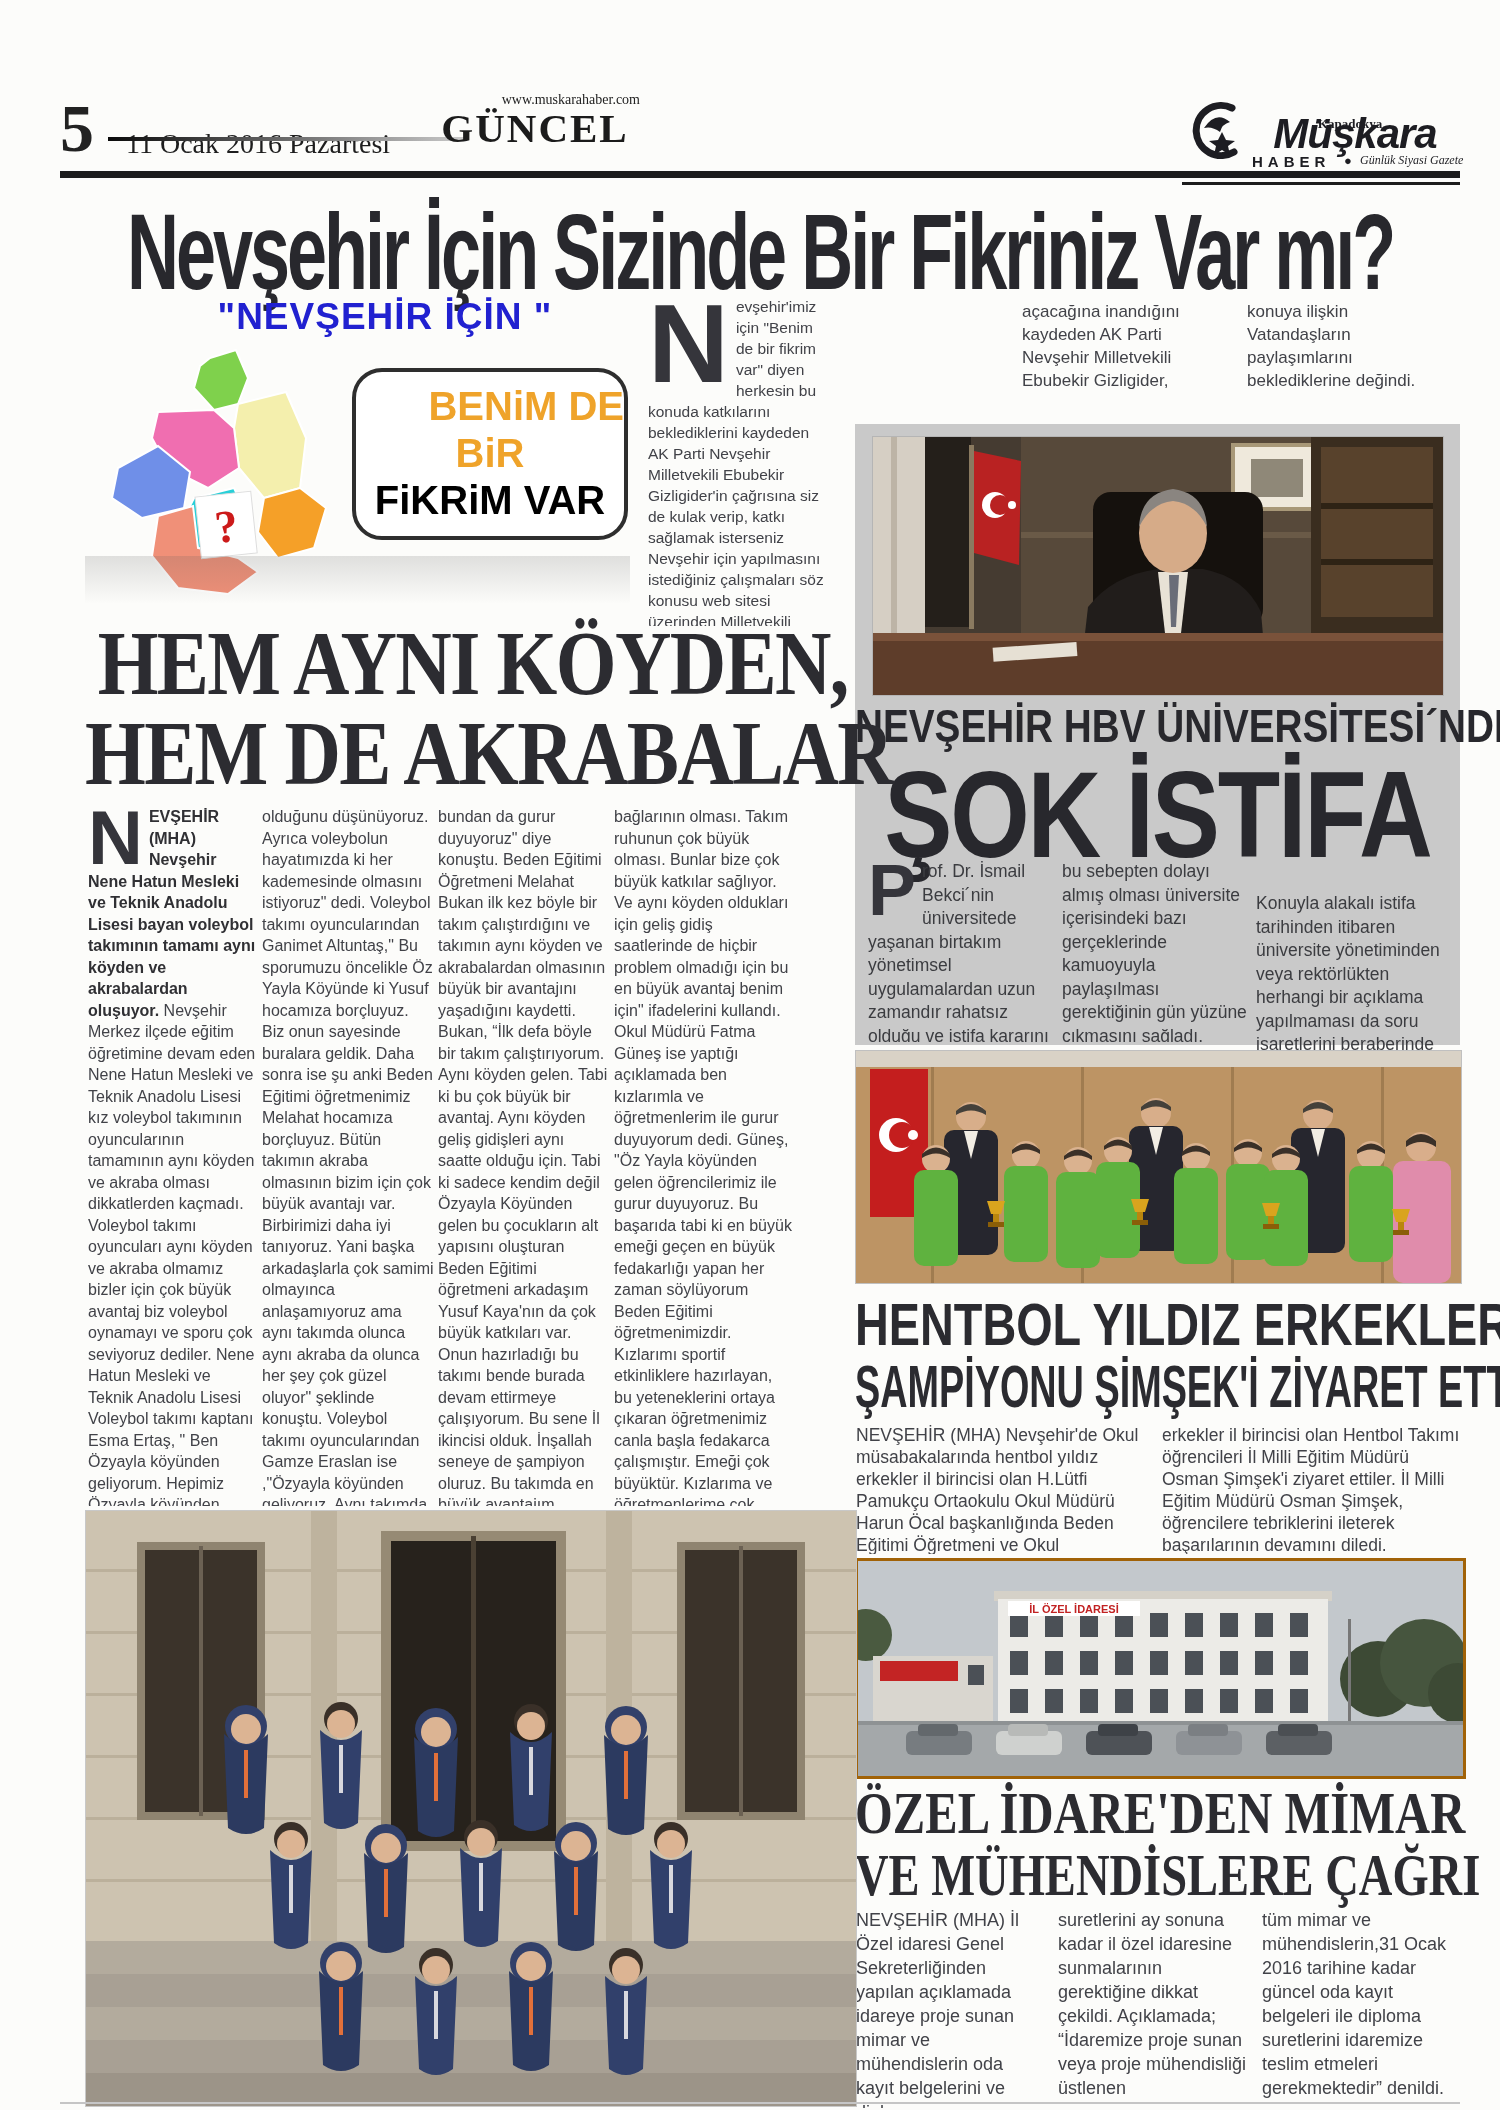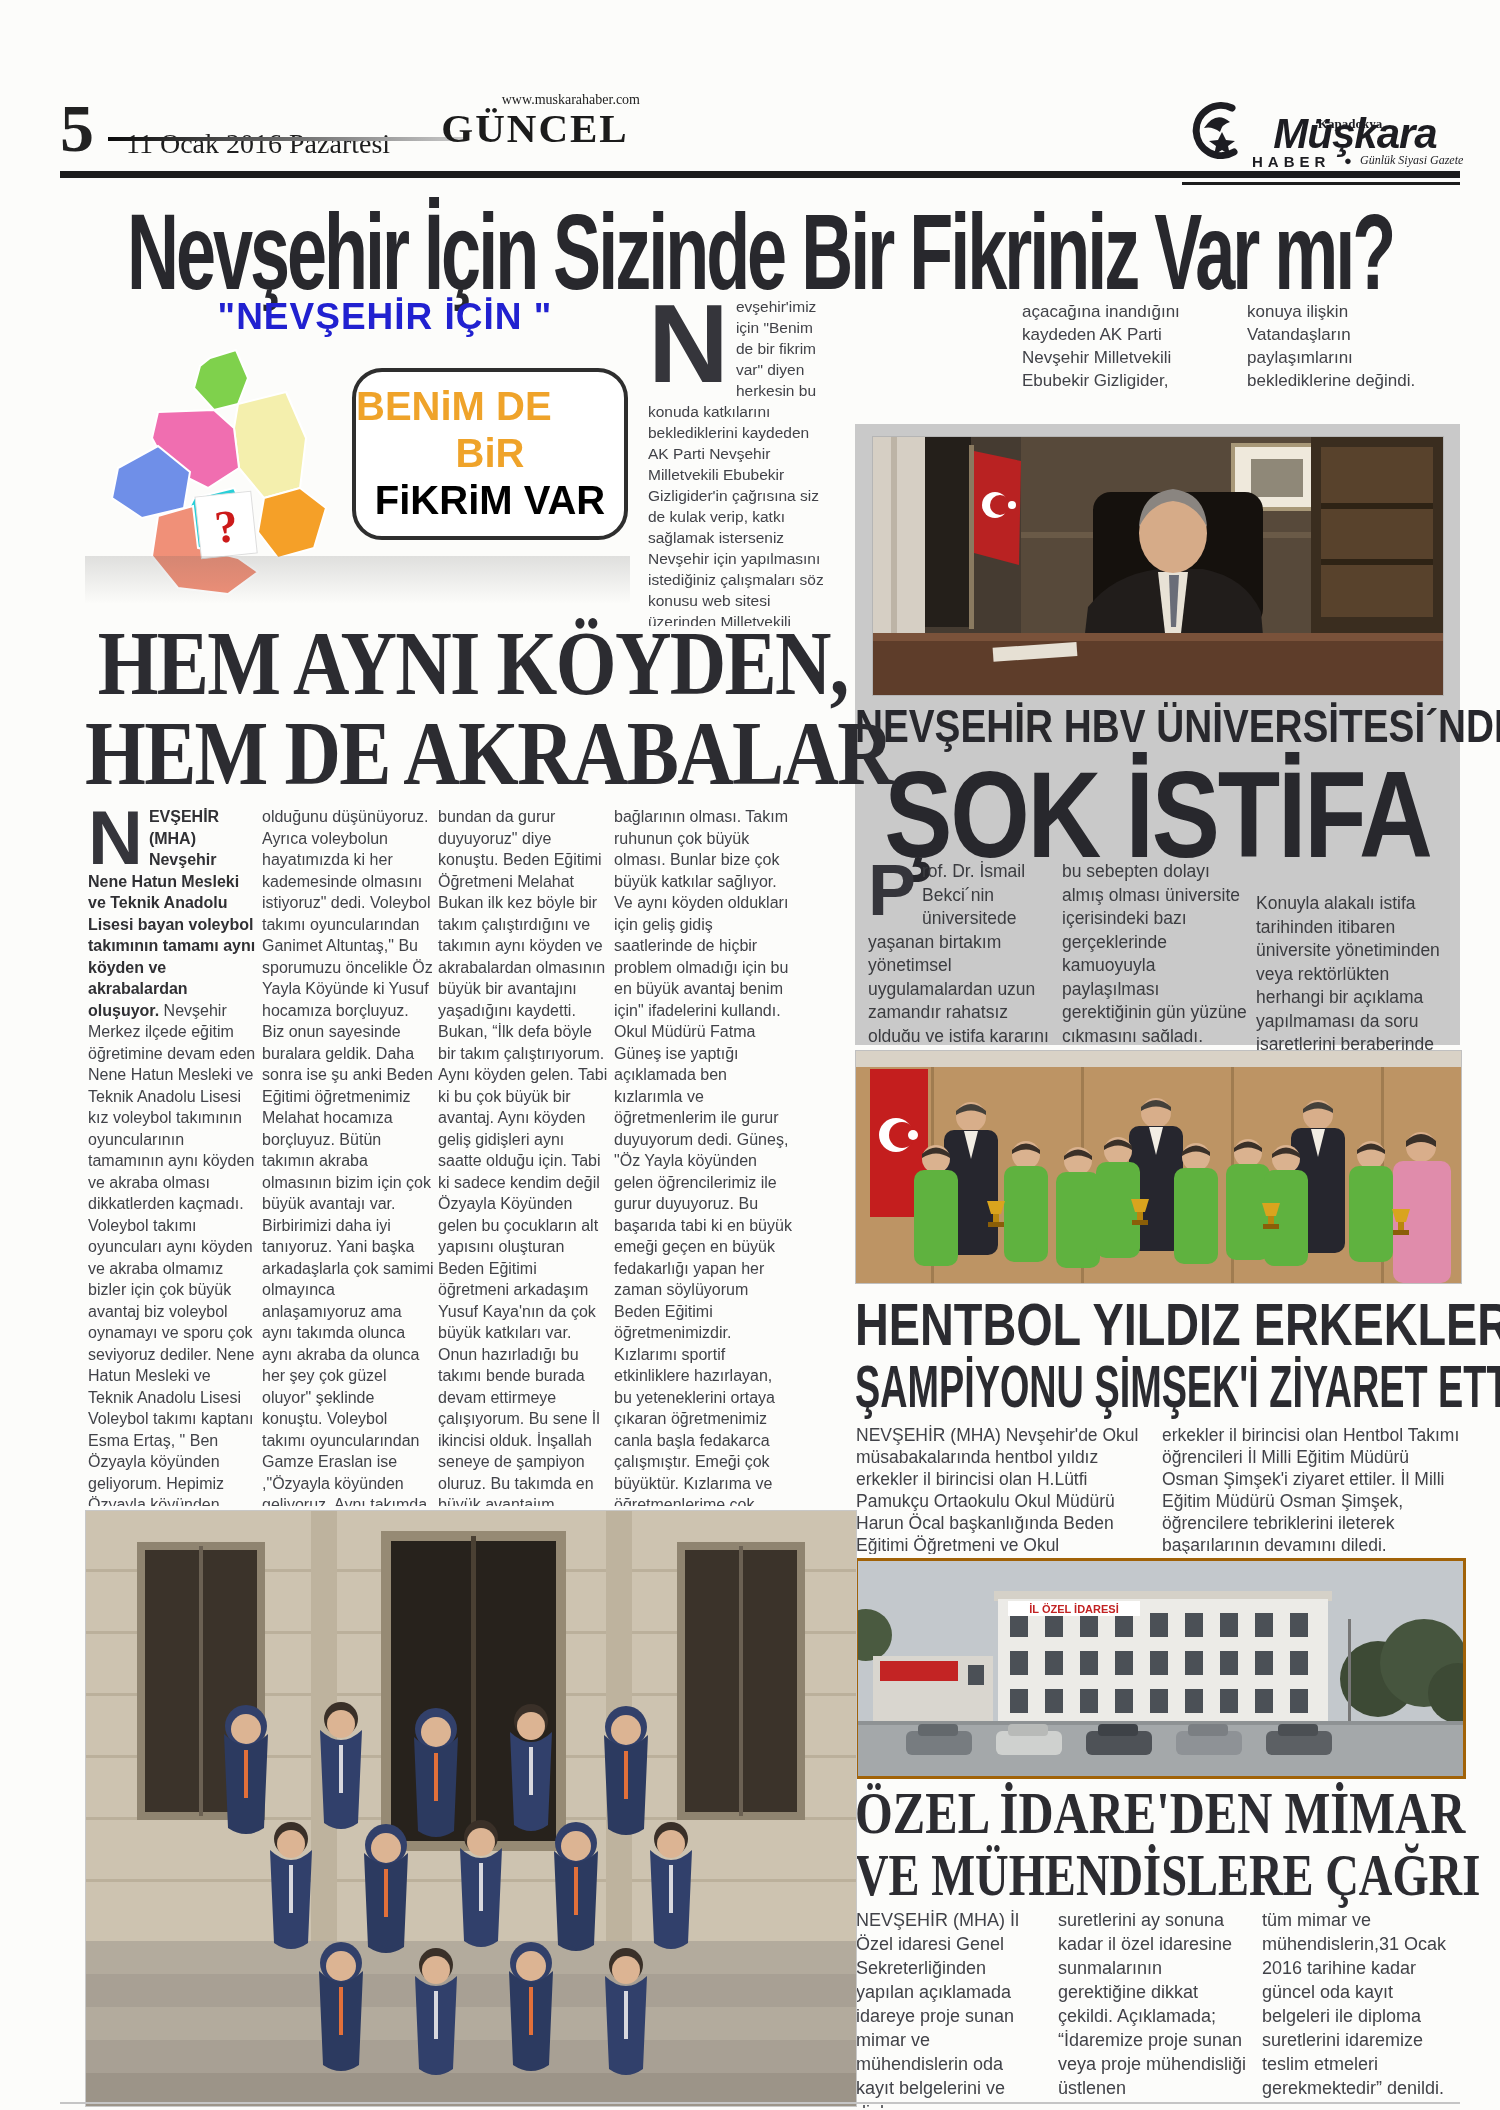--- a/index.html
+++ b/index.html
@@ -62,21 +62,21 @@
     <polygon points="96,152 136,142 152,176 136,206 100,202 84,176" fill="#28cfd8" stroke="#fff" stroke-width="2"></polygon>
     <polygon points="166,152 202,142 228,162 216,202 180,212 160,186" fill="#f5a028" stroke="#fff" stroke-width="2"></polygon>
     <polygon points="60,170 95,160 100,202 140,212 160,226 130,248 80,242 54,210" fill="#f09078" stroke="#fff" stroke-width="2"></polygon>
     <g transform="rotate(-6 128 178)">
       <rect x="100" y="148" width="56" height="62" fill="#fff" stroke="#ddd"></rect>
       <text x="128" y="196" text-anchor="middle" font-size="46" font-weight="bold" fill="#cc1a1a" font-family="Liberation Serif,serif">?</text>
     </g>
   </svg>
 
   <div class="abs" style="left:352px;top:368px;width:268px;height:164px;background:#fff;border:4px solid #2e2e2e;border-radius:30px;">
-    <div class="sans" style="margin-top:10px;text-align:left;font-size:40px;font-weight:bold;line-height:48px;color:#efa32a;">BENiM DE</div>
+    <div class="sans" style="margin-top:10px;text-align:right;font-size:40px;font-weight:bold;line-height:48px;color:#efa32a;">BENiM DE</div>
     <div class="sans" style="text-align:center;font-size:40px;font-weight:bold;line-height:46px;color:#efa32a;">BiR</div>
     <div class="sans" style="text-align:center;font-size:40px;font-weight:bold;line-height:48px;color:#000000;">FiKRiM VAR</div>
   </div>
   <div class="abs" style="left:85px;top:556px;width:545px;height:48px;background:linear-gradient(to bottom,rgba(90,90,90,0.18),rgba(90,90,90,0));"></div>
 
   <div class="bodycol lead-col" style="left:648px;top:296px;width:185px;height:330px;">
     <span class="dcap dc-lead">N</span>
     <span>evşehir'imiz için "Benim de bir fikrim var" diyen herkesin bu konuda katkılarını beklediklerini kaydeden AK Parti Nevşehir Milletvekili Ebubekir Gizligider'in çağrısına siz de kulak verip, katkı sağlamak isterseniz Nevşehir için yapılmasını istediğiniz çalışmaları söz konusu web sitesi üzerinden Milletvekili Gizligider'e</span>
   </div>
   <div class="bodycol lead-col" style="left:1022px;top:300px;width:178px;height:132px;font-size:17px;line-height:23px;">açacağına inandığını kaydeden AK Parti Nevşehir Milletvekili Ebubekir Gizligider,</div>

